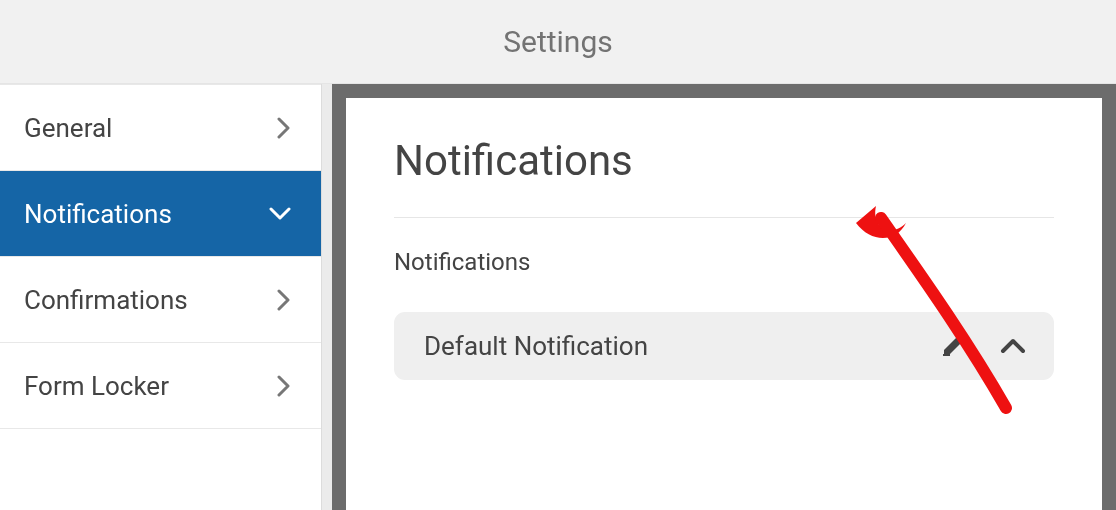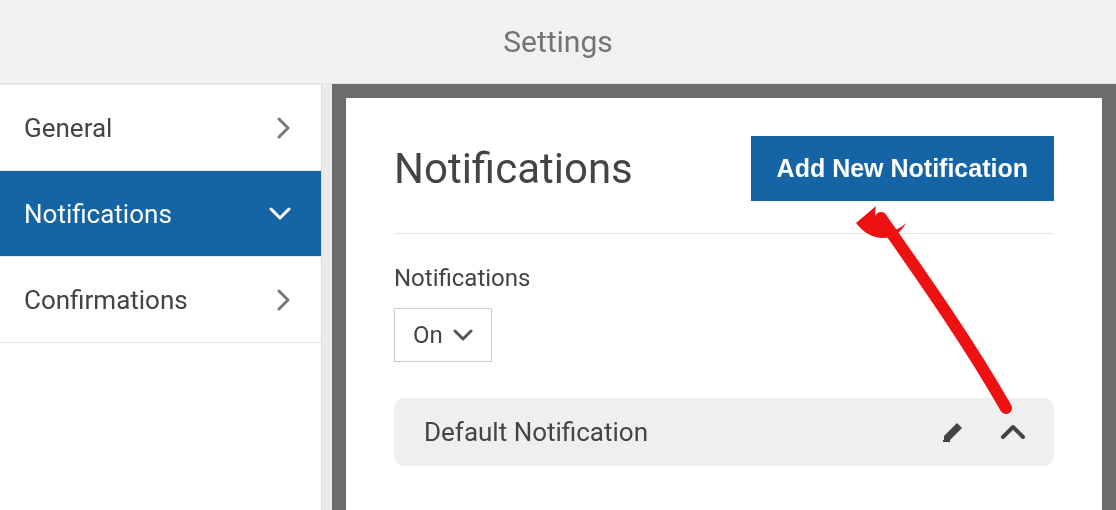--- a/index.html
+++ b/index.html
@@ -176,43 +176,42 @@
 
     <div class="sidebar-item">
       <span>Confirmations</span>
       <span class="chev">
         <svg width="14" height="22" viewBox="0 0 14 22">
             <path d="M2 2 L11 11 L2 20" fill="none" stroke="#777" stroke-width="3" stroke-linecap="round" stroke-linejoin="round"></path>
           </svg>
       </span>
     </div>
 
+    <div class="sidebar-item">
+      <span>Form Locker</span>
+      <span class="chev">
+        <svg width="14" height="22" viewBox="0 0 14 22">
+            <path d="M2 2 L11 11 L2 20" fill="none" stroke="#777" stroke-width="3" stroke-linecap="round" stroke-linejoin="round"></path>
+          </svg>
+      </span>
+    </div>
 
   </div>
 
   <div class="gutter"></div>
 
   <div class="content-outer">
     <div class="content-inner">
 
       <div class="panel-header">
         <div class="panel-title">Notifications</div>
-        <button class="add-btn">Add New Notification</button>
       </div>
 
       <div class="field-block">
         <div class="field-label">Notifications</div>
-        <div class="select-box">
-          <span>On</span>
-          <span>
-            <svg width="20" height="13" viewBox="0 0 20 13">
-                <path d="M2 2 L10 10 L18 2" fill="none" stroke="#555" stroke-width="3" stroke-linecap="round" stroke-linejoin="round"></path>
-              </svg>
-          </span>
-        </div>
       </div>
 
       <div class="notif-row">
         <div class="notif-row-title">Default Notification</div>
         <div class="notif-row-icons">
           <span>
             <svg width="26" height="26" viewBox="0 0 26 26">
               <path d="M4 22 L4 17 L17 4 L22 9 L9 22 Z" fill="#444"></path>
               <rect x="3" y="21" width="7" height="2" fill="#444" transform="rotate(0 3 21)"></rect>
             </svg>

